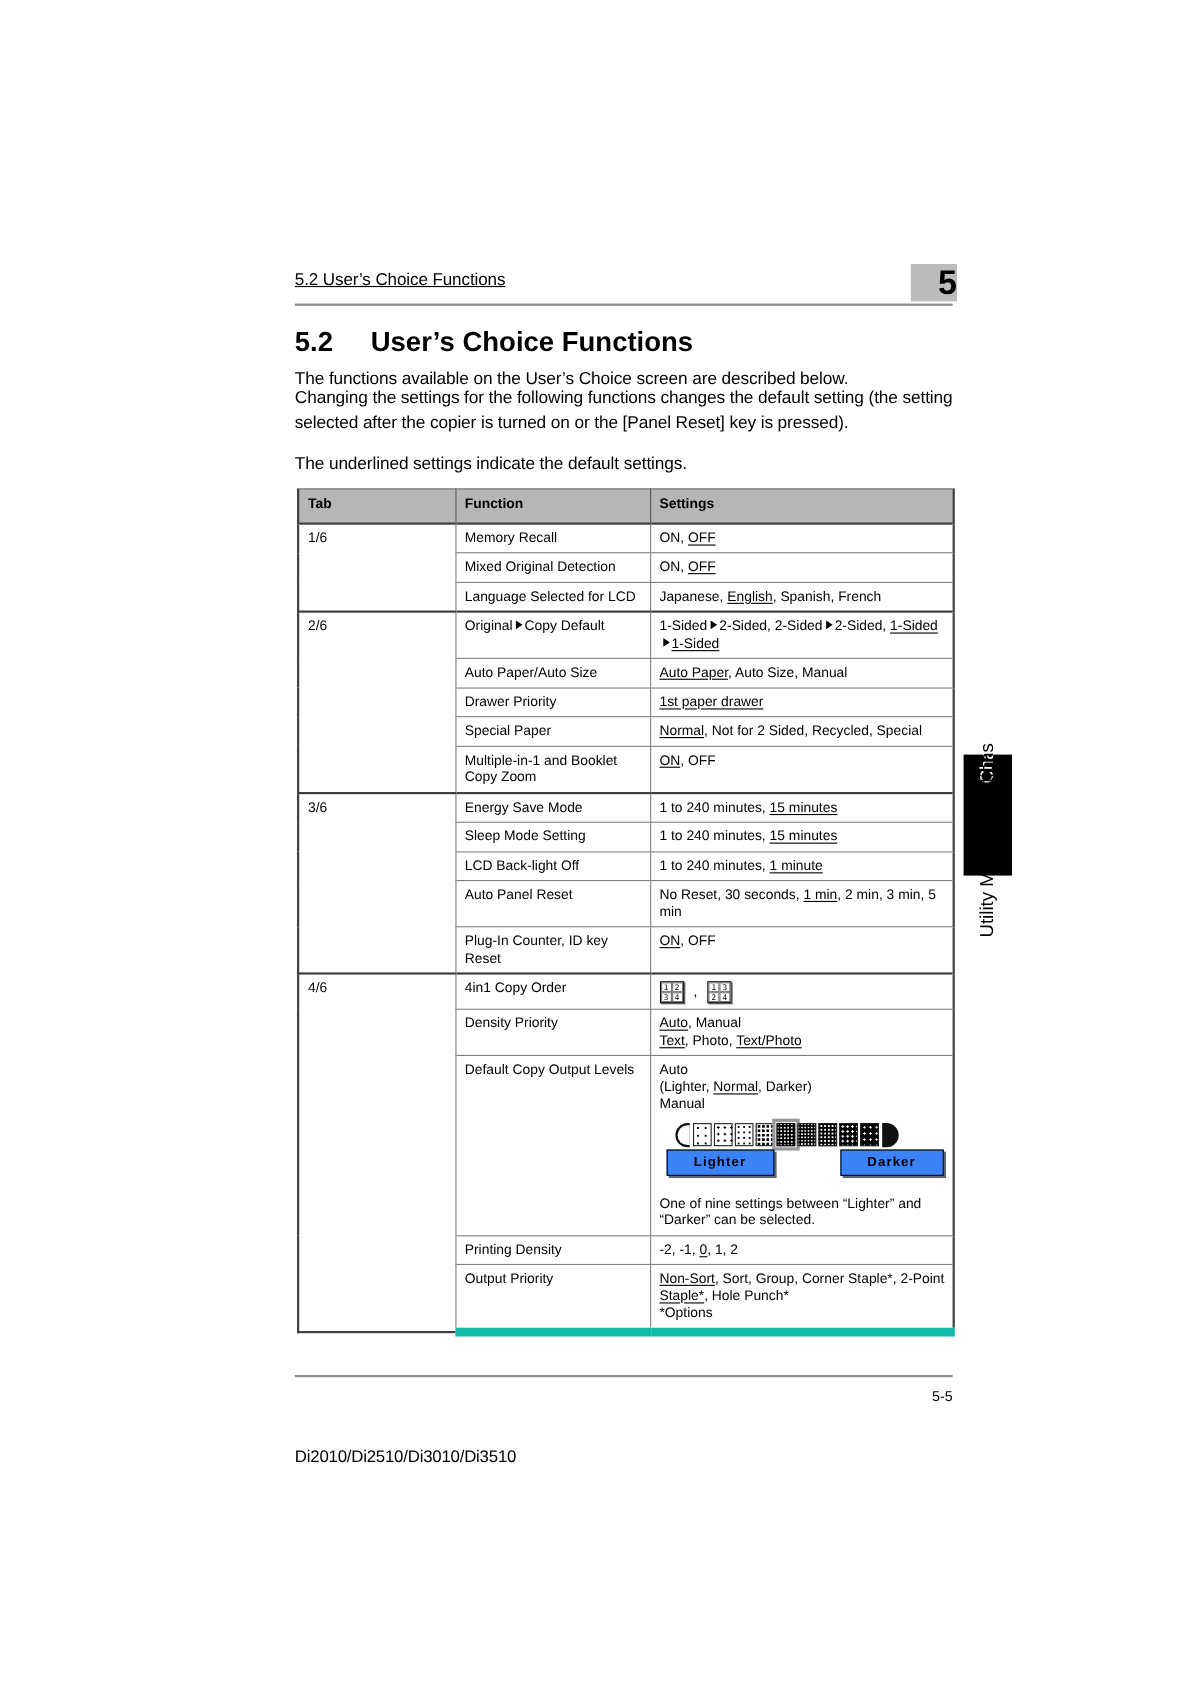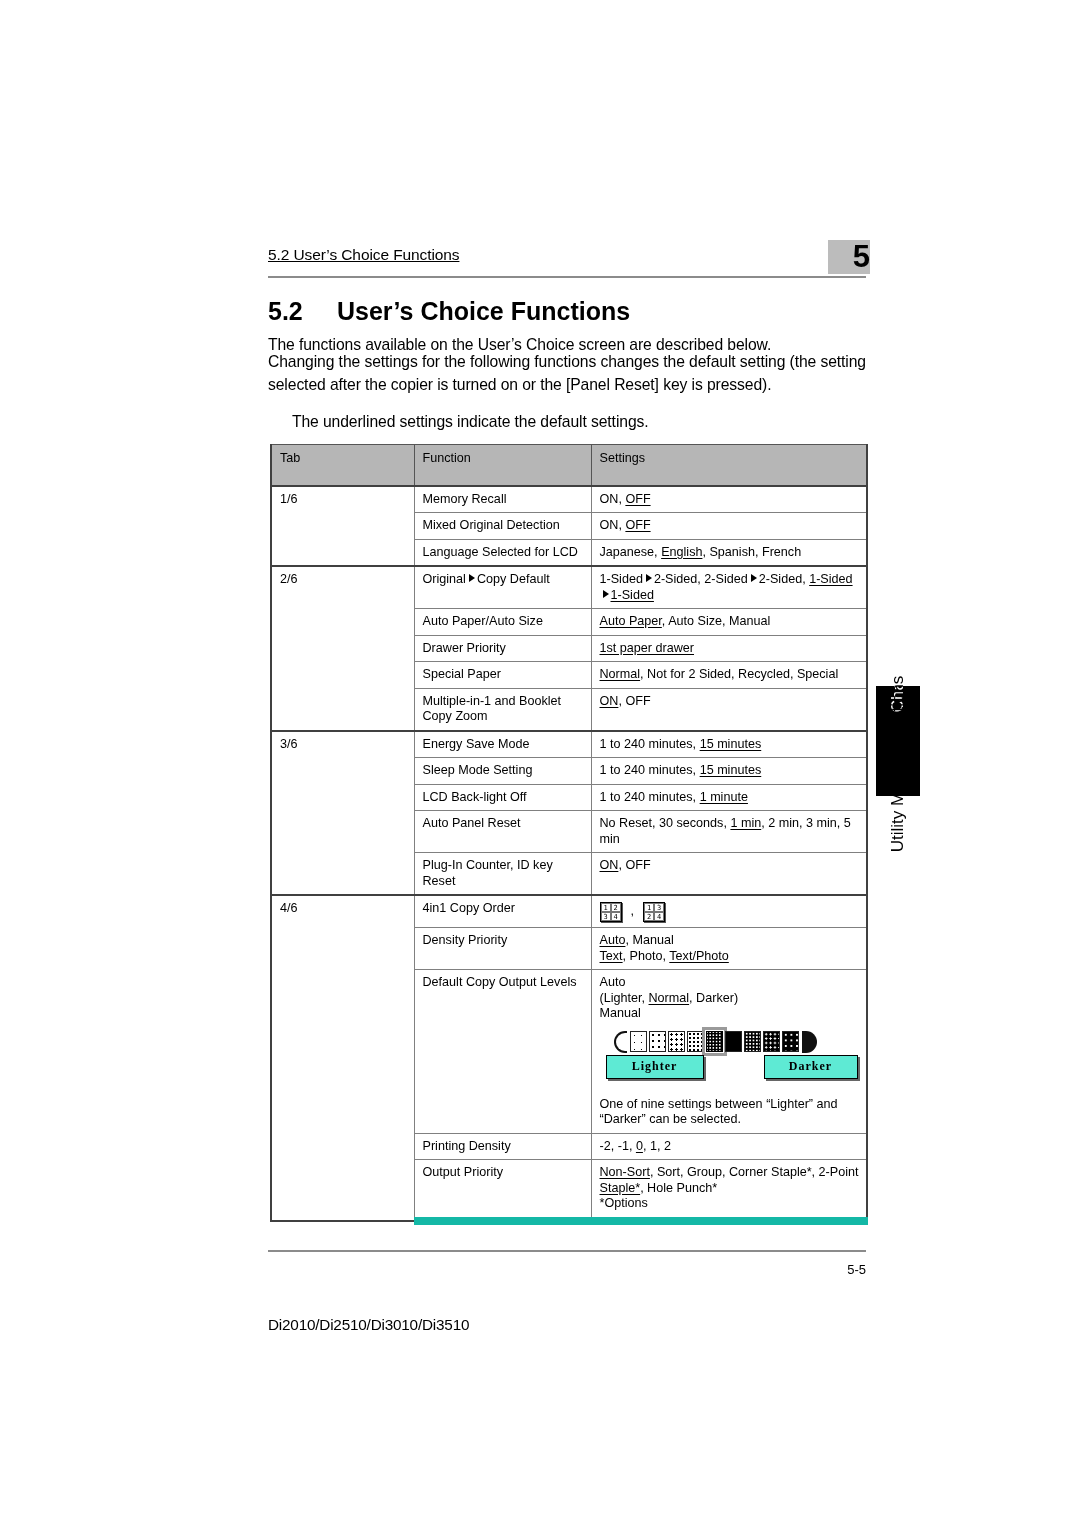--- a/index.html
+++ b/index.html
@@ -83,21 +83,21 @@
   .para {
     position: absolute;
     left: 268px;
     font-size: 15.7px;
     line-height: 22.5px;
     width: 600px;
     letter-spacing: -0.1px;
   }
   .p1 { top: 334px; }
   .p2 { top: 351px; width: 605px; }
-  .p3 { top: 411px; margin-left: 24px; }
+  .p3 { top: 411px; }
 
   
   .tbl {
     position: absolute;
     left: 270px;
     top: 444px;
     width: 596px;
     border-collapse: collapse;
     font-size: 12.6px;
     table-layout: fixed;
@@ -106,21 +106,22 @@
     border: 1px solid #808080;
     padding: 5px 7px 5px 8px;
     vertical-align: top;
     text-align: left;
     font-weight: normal;
     line-height: 15.5px;
   }
   .tbl thead th {
     background: #b6b6b6;
     border-color: #555;
-    padding: 6px 7px 18px 8px;
+    padding: 6px 7px 8px 8px;
+    font-weight: bold;
   }
   .tbl .outer-l { border-left: 2px solid #404040; }
   .tbl .outer-r { border-right: 2px solid #404040; }
   .tbl .grp-top { border-top: 2px solid #404040; }
   .tbl .grp-bot { border-bottom: 8px solid #14b8a6; }
   .col-tab  { width: 143px; }
   .col-func { width: 177px; }
   .col-set  { width: 276px; }
 
   .tabcell {
@@ -214,23 +215,23 @@
   .d5 { background-image: radial-gradient(#000 1.3px, transparent 1.4px); background-size: 3.2px 3.2px; }
   .d6 { background-image: radial-gradient(#000 1.5px, transparent 1.6px); background-size: 3px 3px; }
   .d7 { background-image: radial-gradient(#fff 1.0px, #000 1.1px);        background-size: 3.4px 3.4px; }
   .d8 { background-image: radial-gradient(#fff 0.9px, #000 1.0px);        background-size: 4.4px 4.4px; }
   .d9 { background-image: radial-gradient(#fff 0.8px, #000 0.9px);        background-size: 5.6px 5.6px; }
 
   .dens-btn {
     position: absolute;
     top: 26px;
     border: 1px solid #000;
-    background: #5eead4;
+    background: #3b82f6;
     box-shadow: 2px 2px 0 #666;
-    font-family: Liberation Serif, serif;
+    font-family: Liberation Sans, sans-serif;
     font-size: 12px;
     font-weight: bold;
     letter-spacing: 1px;
     padding: 3px 8px 4px;
     text-align: center;
   }
   .dens-btn.left  { left: 0px;   width: 80px; }
   .dens-btn.right { left: 158px; width: 76px; }
 
   .fig-note {

